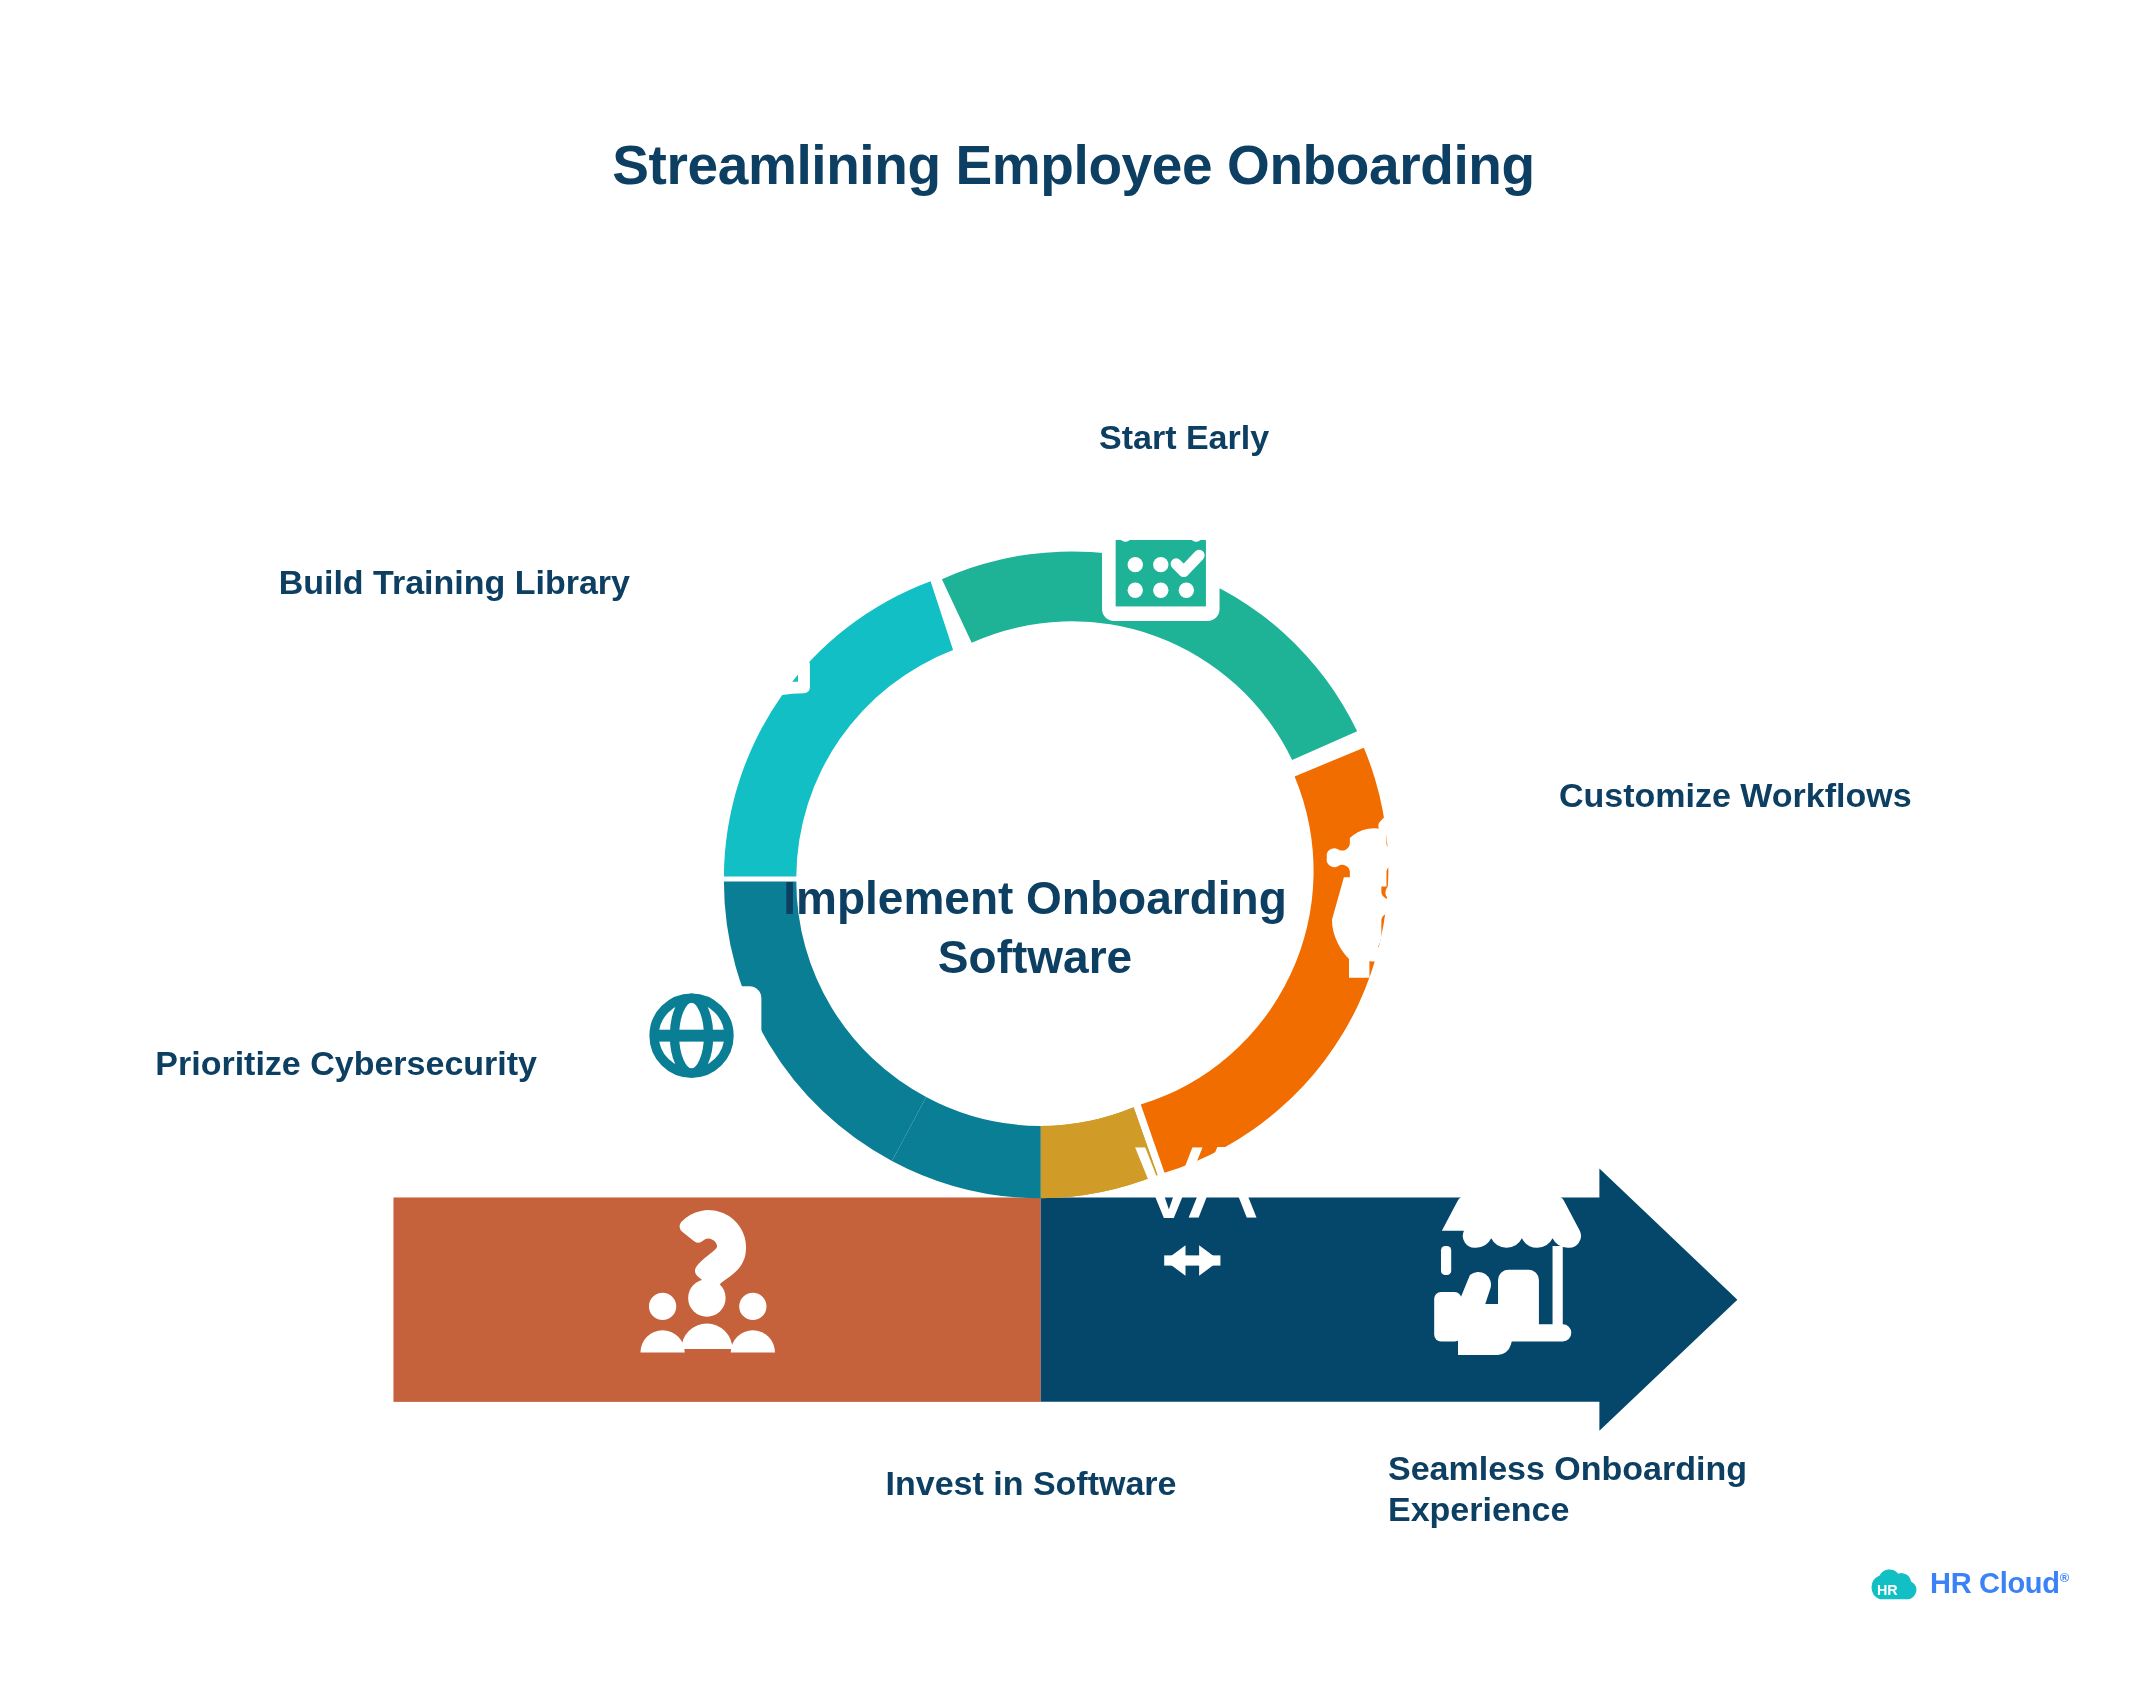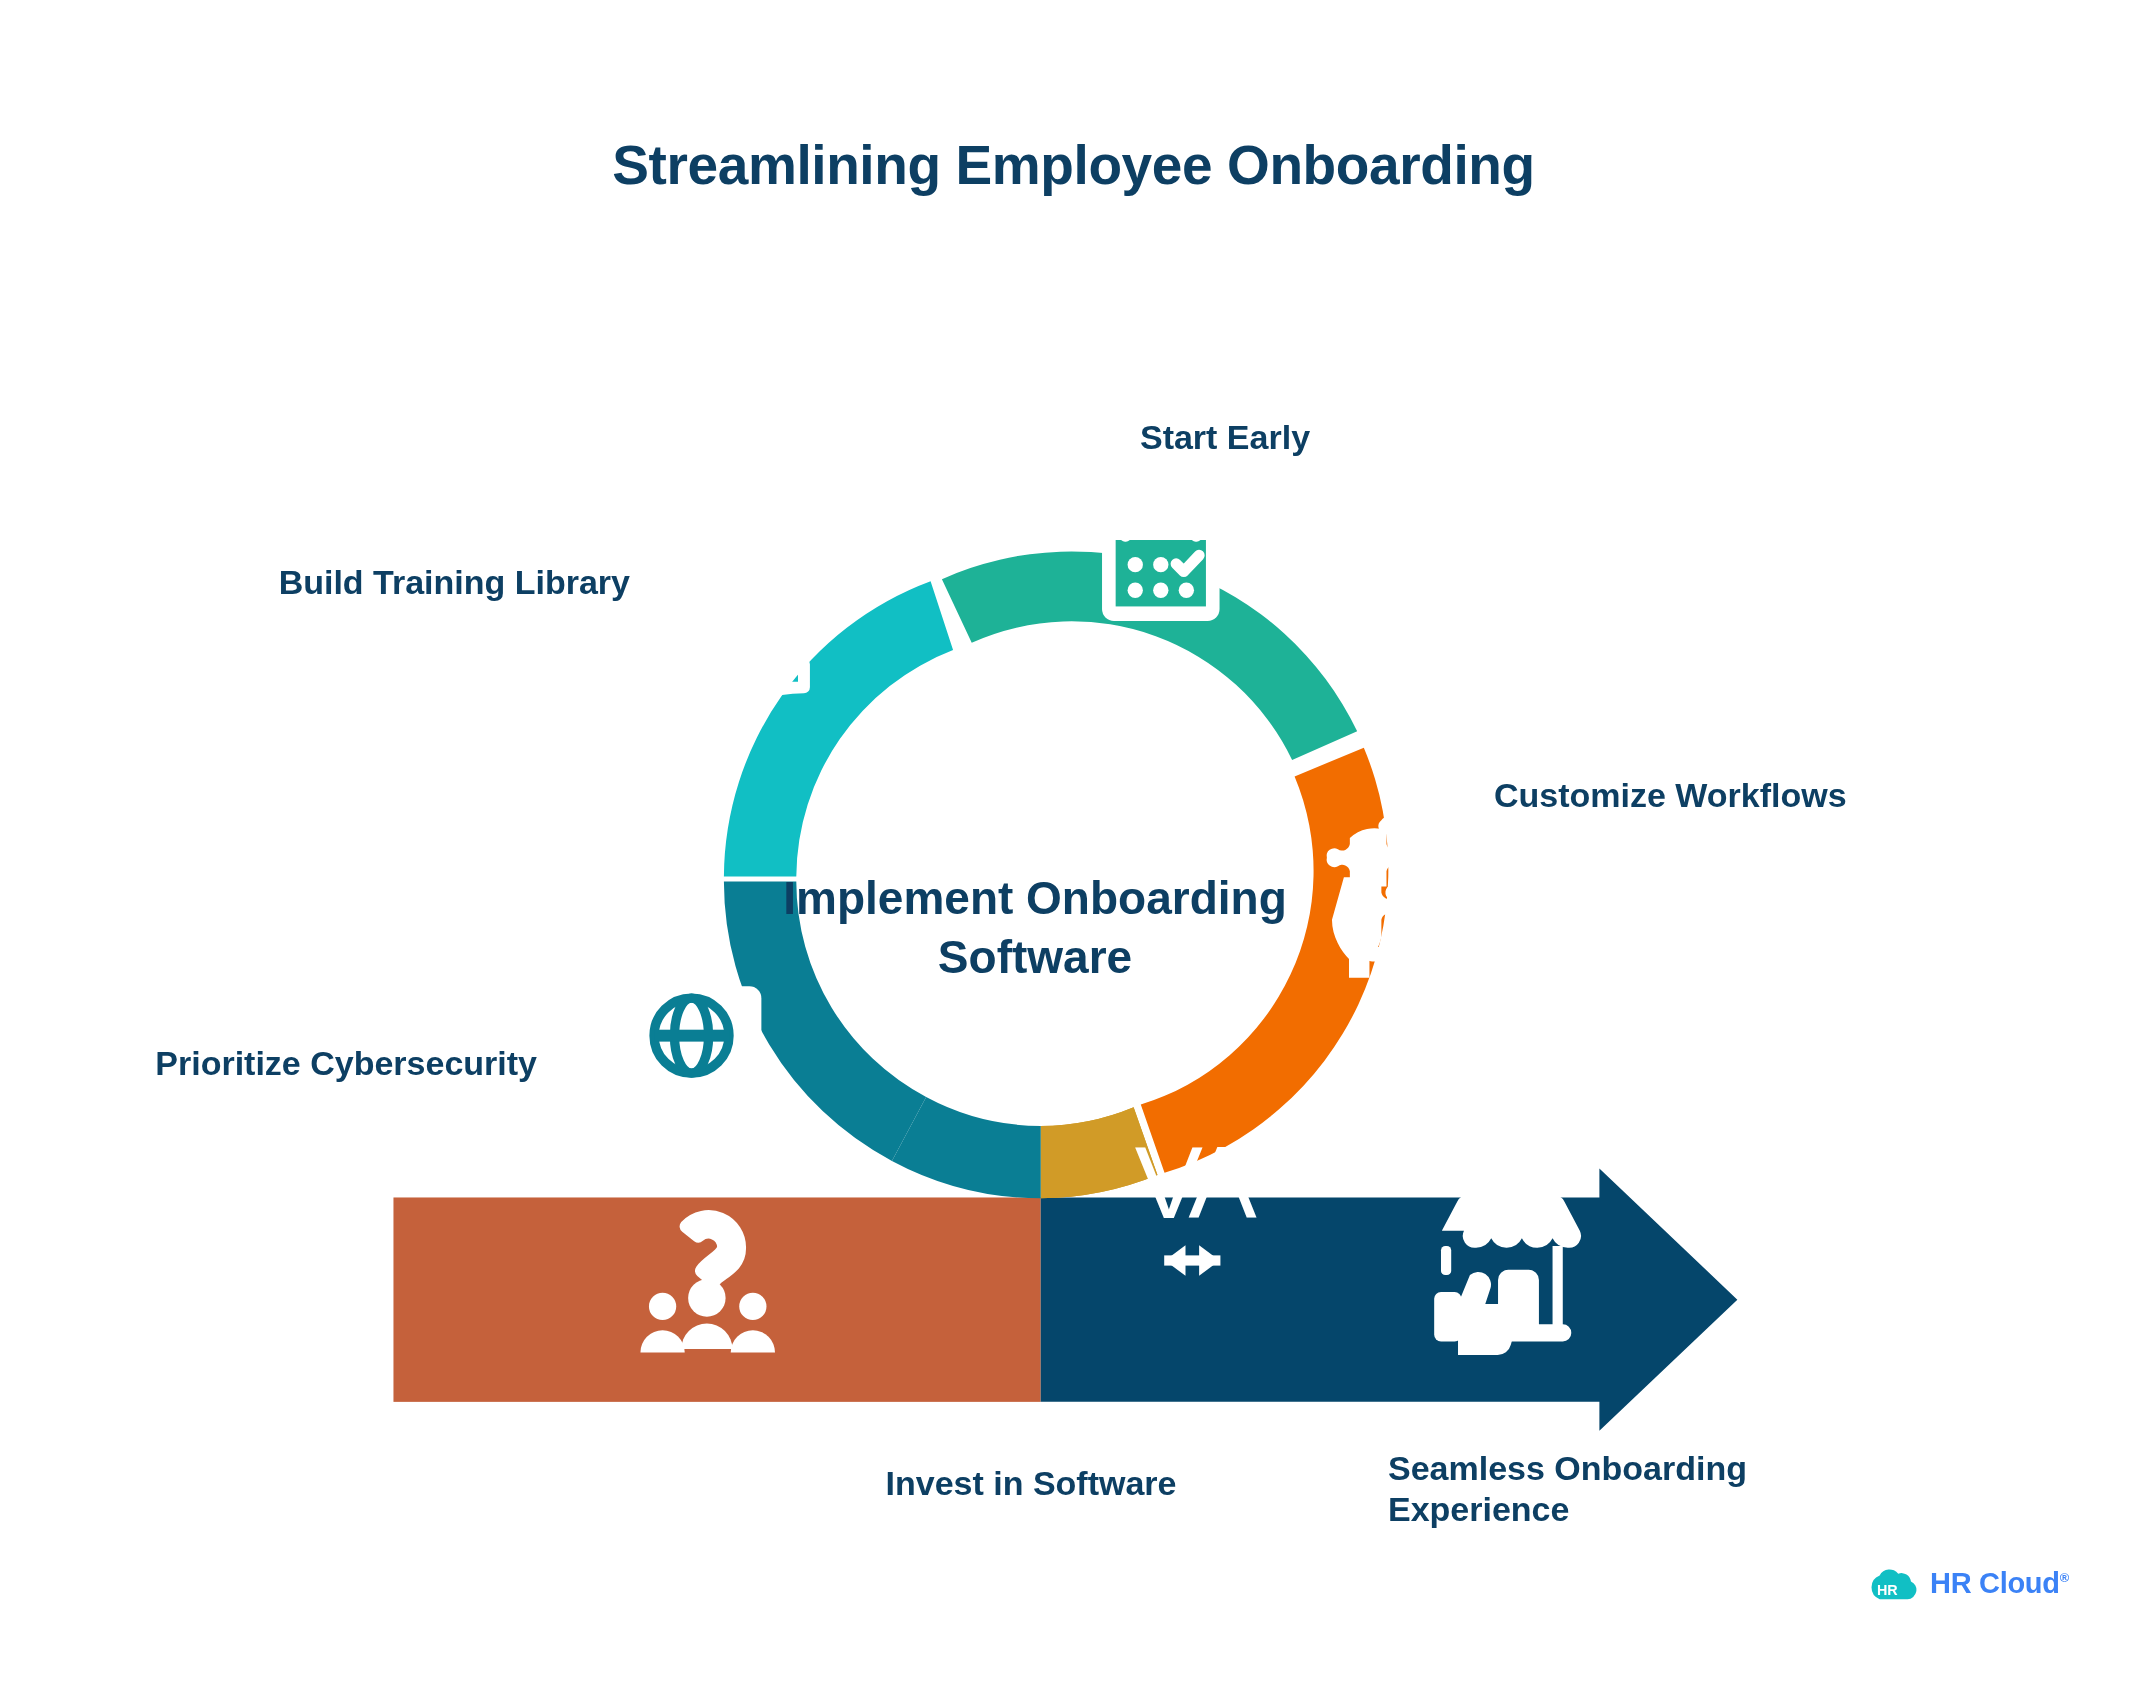--- a/index.html
+++ b/index.html
@@ -51,22 +51,22 @@
     color: #0d3f63;
     font-size: 34px;
     font-weight: bold;
     line-height: 1.22;
     white-space: pre-line;
   }
   .seg-label.right   { text-align: left; }
   .seg-label.left    { text-align: right; }
   .seg-label.center  { text-align: center; }
 
-  #label-start-early        { left: 1042px; top: 417px;  width: 366px; text-align: center; }
-  #label-customize          { left: 1494px; top: 775px;  width: 511px; text-align: left; }
+  #label-start-early        { left: 1099px; top: 417px;  width: 366px; text-align: left; }
+  #label-customize          { left: 1559px; top: 775px;  width: 511px; text-align: left; }
   #label-build-training     { left: 85px;  top: 562px;  width: 545px; text-align: right; }
   #label-prioritize-cyber   { left: 51px;   top: 1043px; width: 486px; text-align: right; }
 
   #label-overwhelming       { left: 204px;  top: 1448px; width: 511px; text-align: center; }
   #label-invest             { left: 733px;  top: 1463px; width: 596px; text-align: center; }
   #label-seamless           { left: 1388px; top: 1448px; width: 528px; text-align: left; }
 
   .center-label {
     position: absolute;
     left: 771px;

